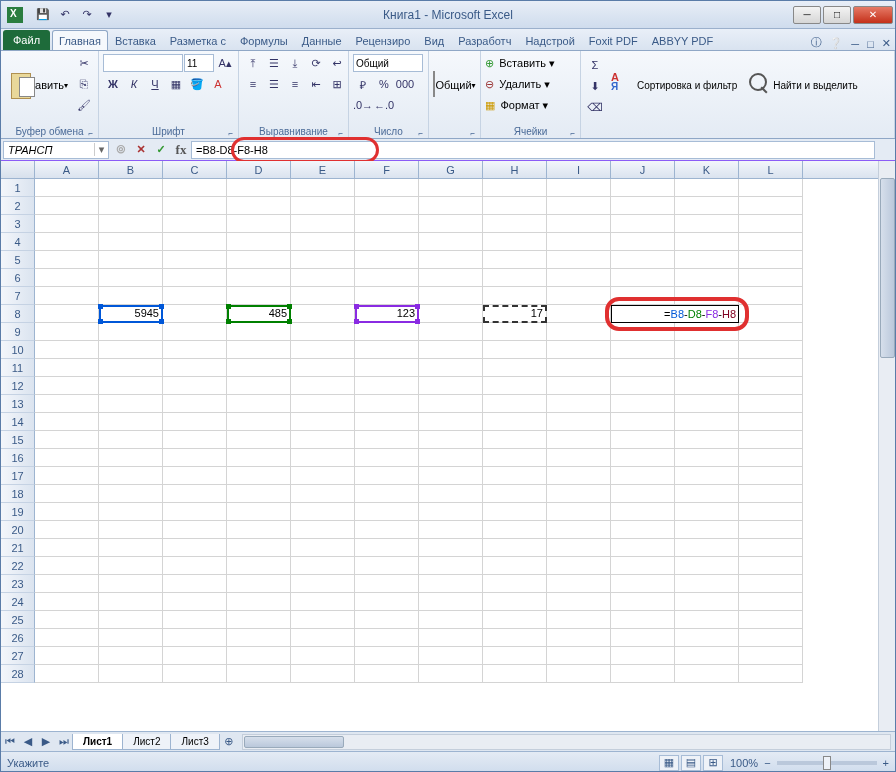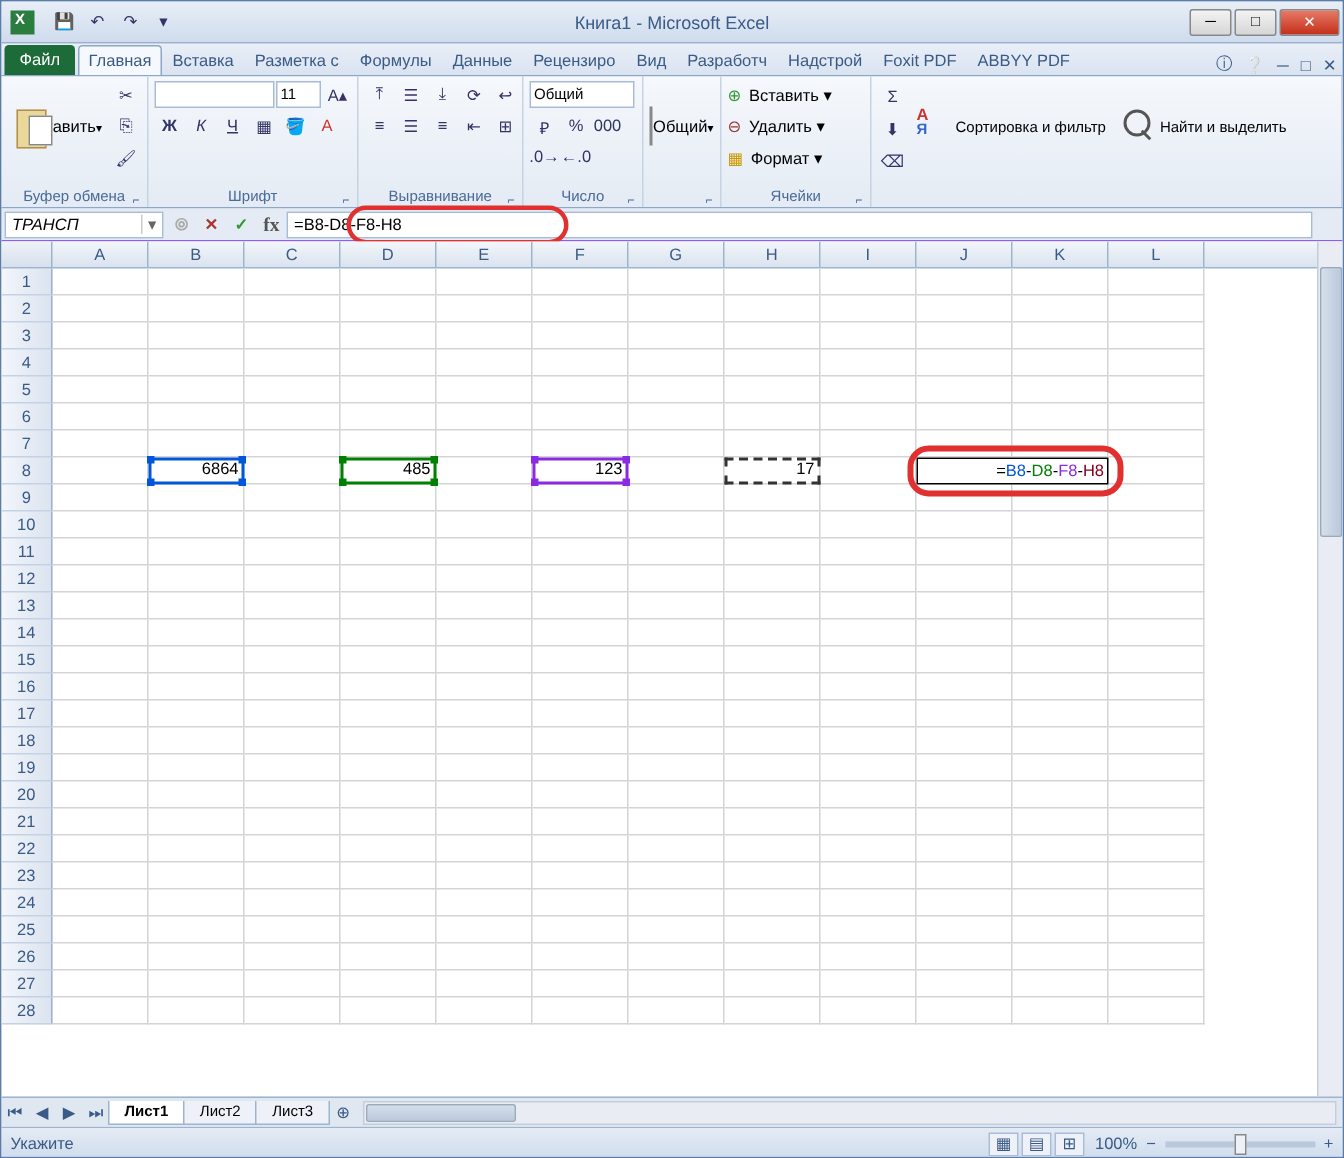--- a/index.html
+++ b/index.html
@@ -388,21 +388,21 @@
           <div class="cell"></div>
           <div class="cell"></div>
           <div class="cell"></div>
           <div class="cell"></div>
           <div class="cell"></div>
           <div class="cell"></div>
           <div class="cell"></div>
         </div>
         <div class="row">
           <div class="cell"></div>
-          <div class="cell">6864</div>
+          <div class="cell">5945</div>
           <div class="cell"></div>
           <div class="cell">485</div>
           <div class="cell"></div>
           <div class="cell">123</div>
           <div class="cell"></div>
           <div class="cell">17</div>
           <div class="cell"></div>
           <div class="cell"></div>
           <div class="cell"></div>
           <div class="cell"></div>

